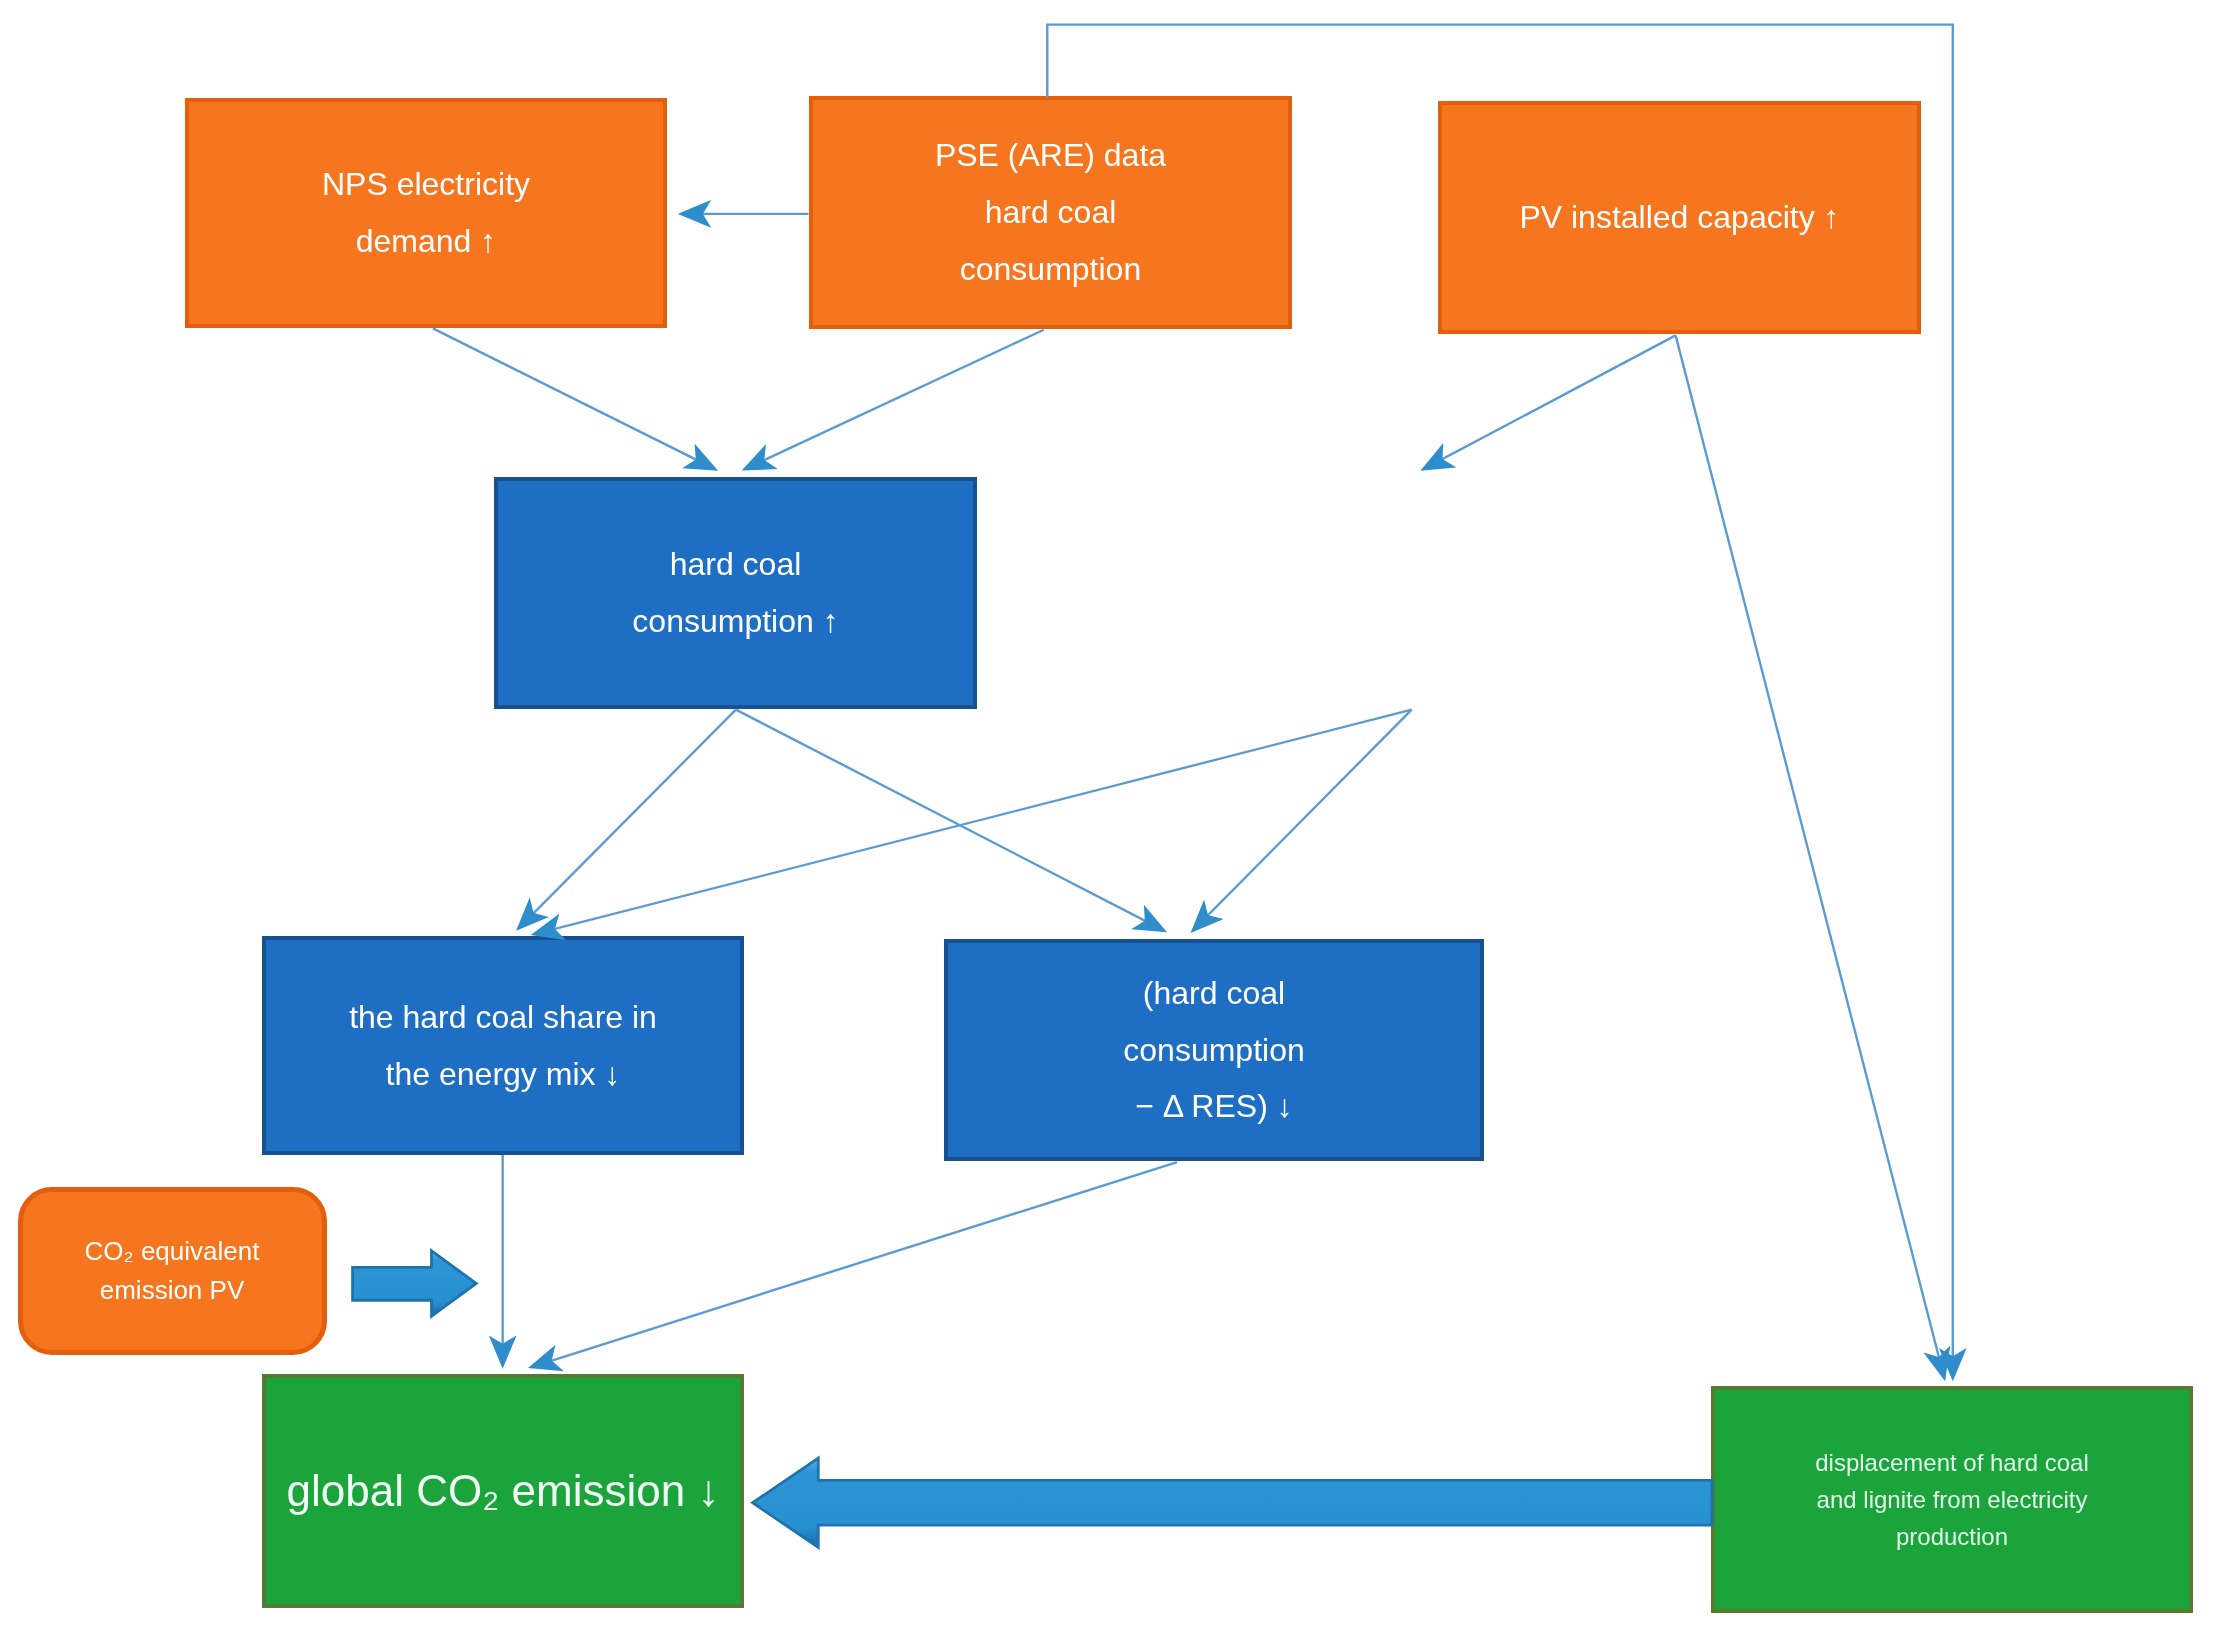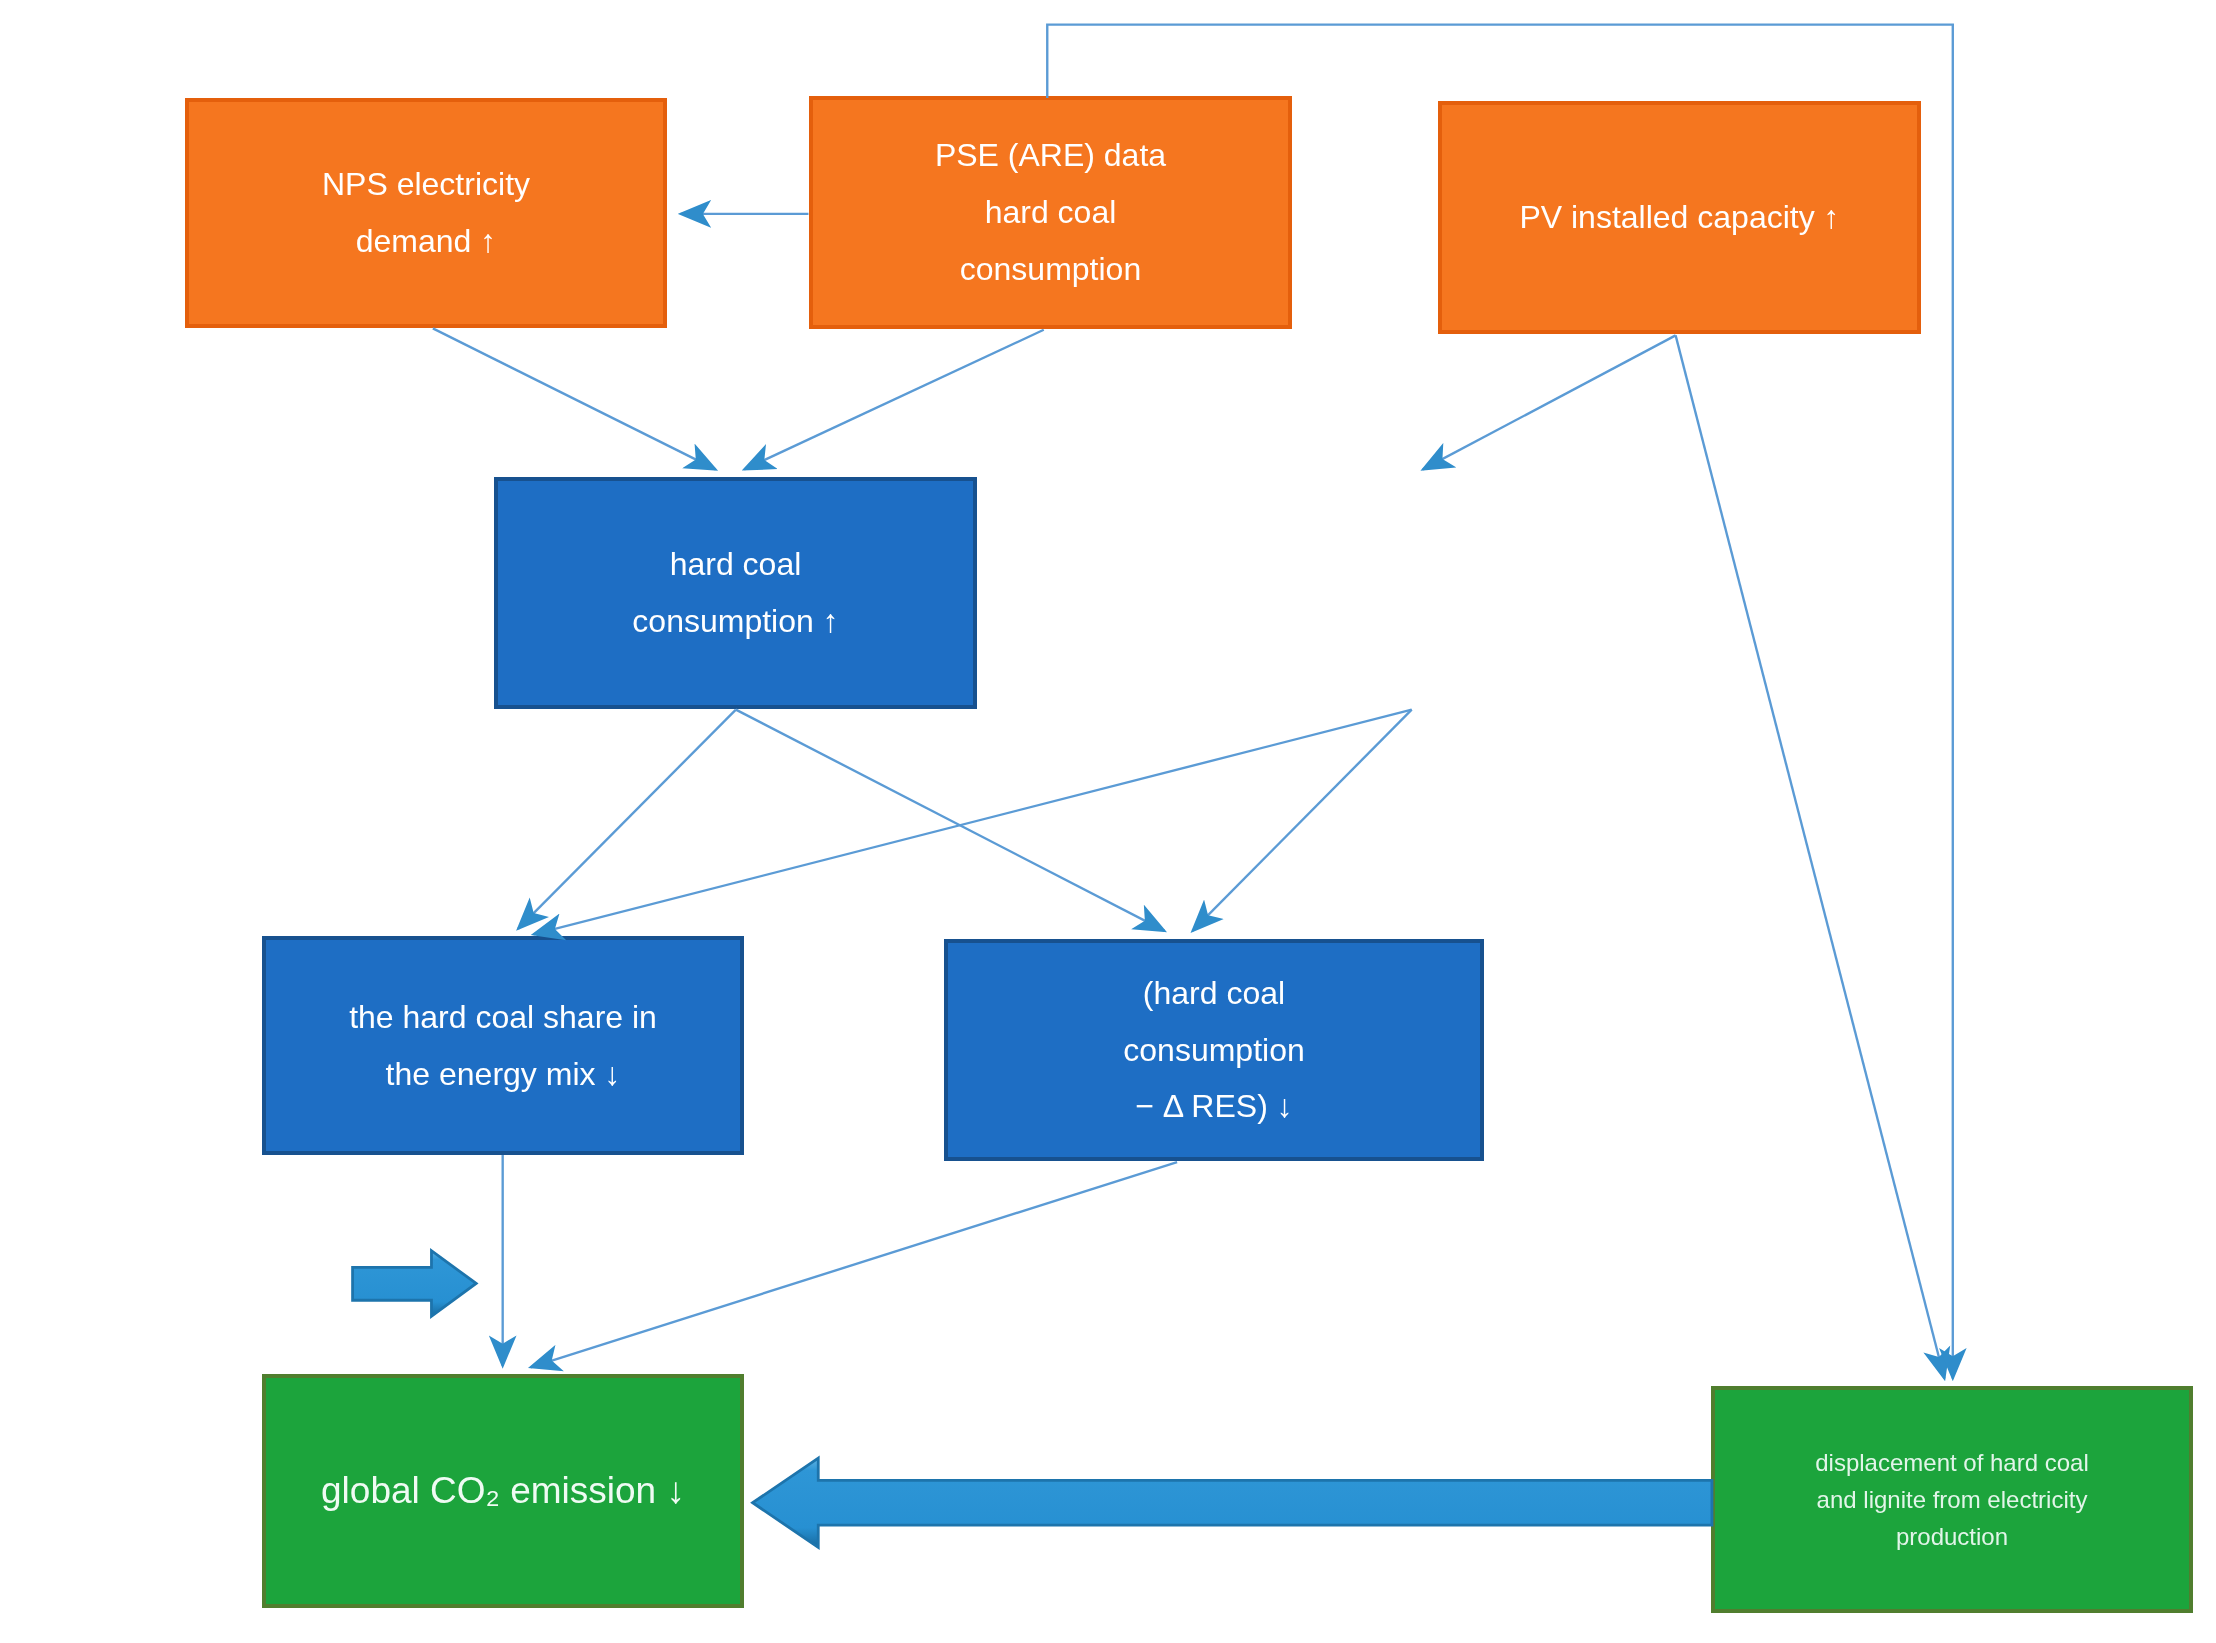--- a/index.html
+++ b/index.html
@@ -23,21 +23,21 @@
     position:absolute;z-index:2;
     display:flex;align-items:center;justify-content:center;
     text-align:center;white-space:pre-line;
     color:#ffffff;
   }
   .node.orange{background:var(--orange-fill);border:4.9px solid var(--orange-border);}
   .node.blue  {background:var(--blue-fill);  border:4.9px solid var(--blue-border);}
   .node.green {background:var(--green-fill); border:4.2px solid var(--green-border);}
   .node.rounded{border-radius:34px;border-width:5.6px;}
   .f-md {font-size:32px;line-height:1.78;}
-  .f-lg {font-size:37px;line-height:1.3;}
+  .f-lg {font-size:44px;line-height:1.3;}
   .f-sm {font-size:24px;line-height:1.55;}
   .f-xs {font-size:26px;line-height:1.5;}
   .mint {color:#E2F5E9;}
   .mint2{color:#EFFBF3;}
 </style>
 </head>
 <body>
 
 <div class="canvas">
 
@@ -86,20 +86,22 @@
 consumption ↑</div>
 
 
   <div class="node blue f-md" style="left:262px;top:936px;width:482px;height:219px;">the hard coal share in
 the energy mix ↓</div>
 
   <div class="node blue f-md" style="left:944px;top:939px;width:540px;height:222px;">(hard coal
 consumption
 − Δ RES) ↓</div>
 
+  <div class="node orange rounded f-xs" style="left:17.5px;top:1187px;width:309px;height:168px;">CO₂ equivalent
+emission PV</div>
 
   <div class="node green f-lg mint2" style="left:262px;top:1374px;width:482px;height:234px;">global CO₂ emission ↓</div>
 
   <div class="node green f-sm mint" style="left:1711px;top:1386px;width:482px;height:227px;">displacement of hard coal
 and lignite from electricity
 production</div>
 
 </div>
 
 

